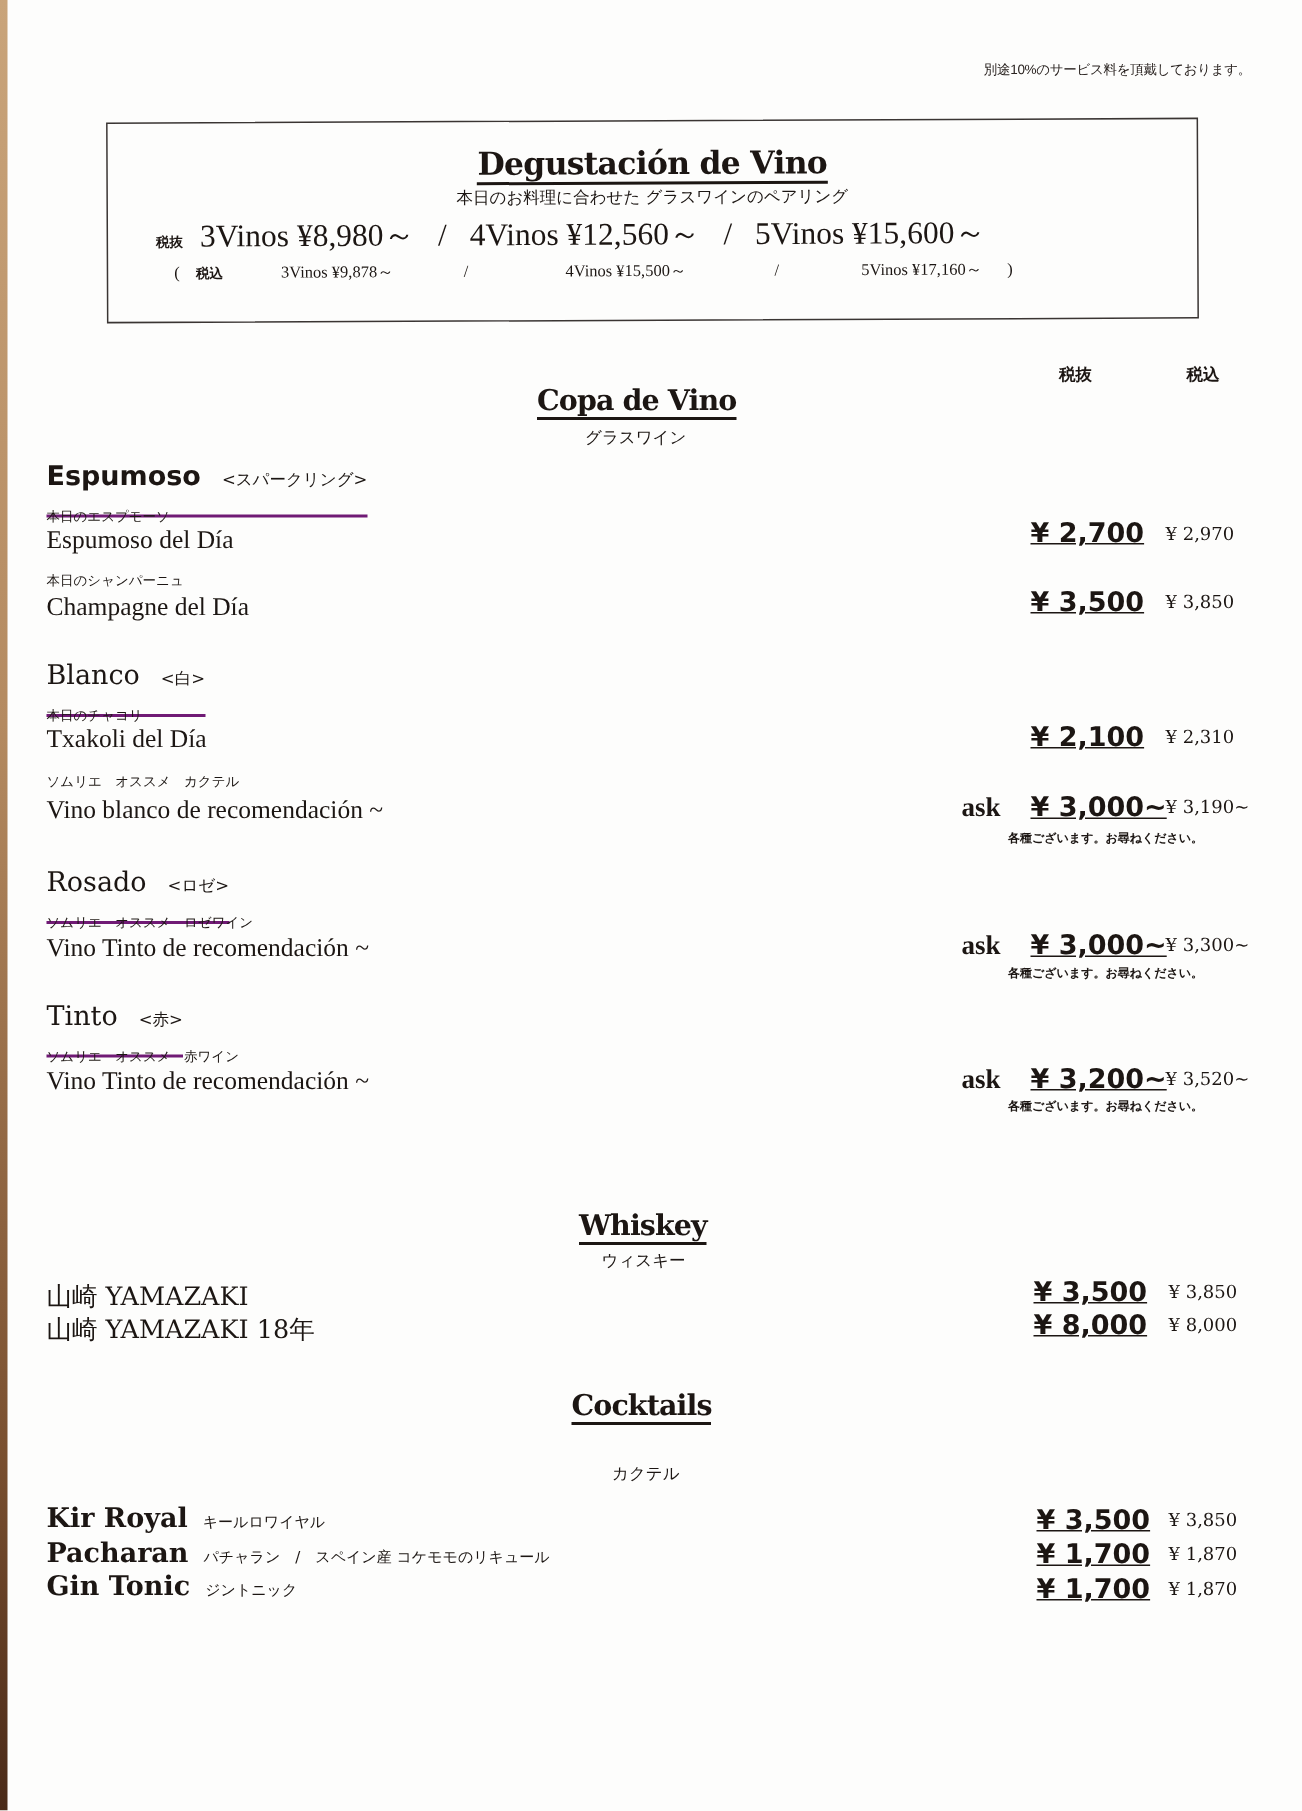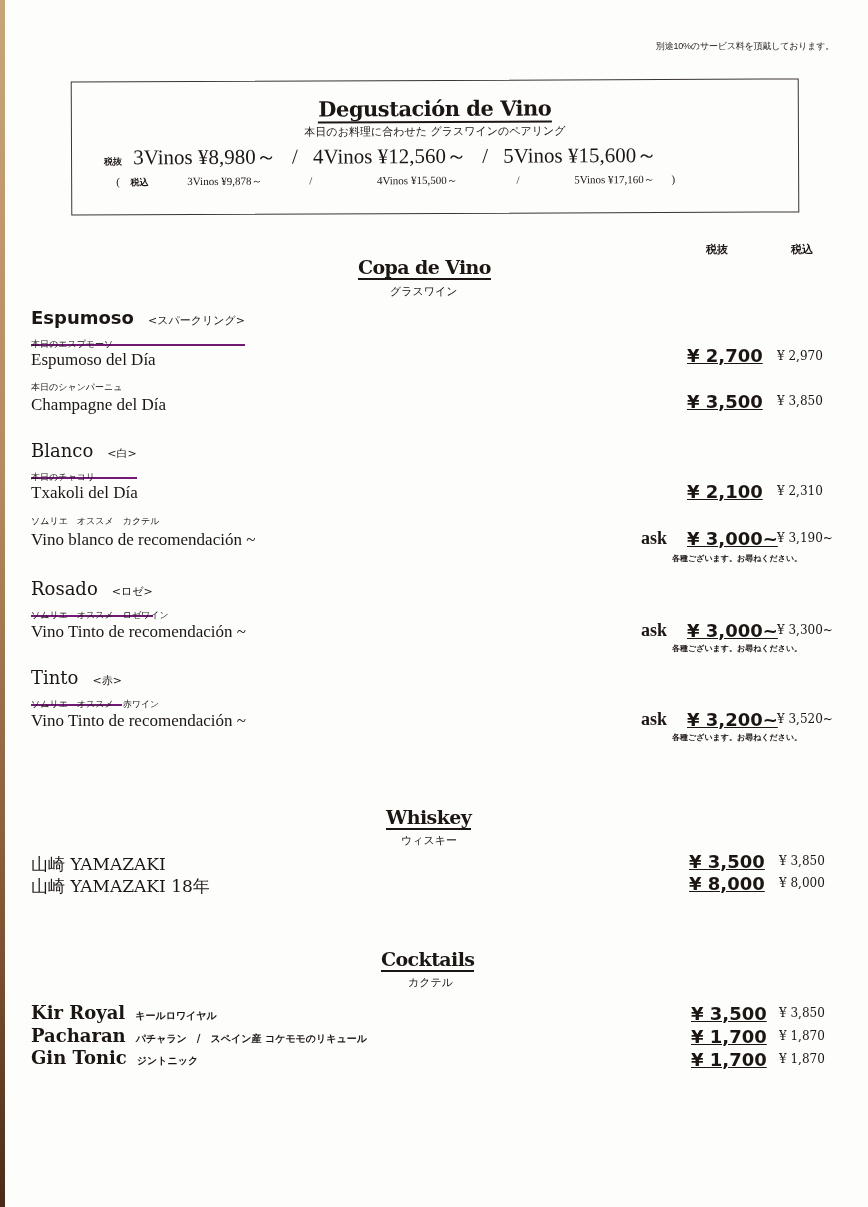--- a/index.html
+++ b/index.html
@@ -36,21 +36,21 @@
   .kana { left: 31px; font-family: "DejaVu Sans", sans-serif; font-size: 9px; }
   .item { left: 31px; font-family: Liberation Serif, serif; font-size: 17px; }
 
   .price-ex { font-family: "DejaVu Sans", sans-serif; font-weight: bold; font-size: 18px; text-align: center; text-decoration: underline; }
   .price-in { font-family: "DejaVu Serif", serif; font-size: 12px; }
   .ask { font-family: Liberation Serif, serif; font-weight: bold; font-size: 18px; }
   .ask-note { font-family: "DejaVu Sans", sans-serif; font-size: 8px; font-weight: bold; }
 
   .plain { left: 31px; font-family: "DejaVu Serif", serif; font-size: 17px; }
   .ck { left: 31px; font-family: "DejaVu Serif", serif; font-size: 18px; font-weight: bold; }
-  .ck .jp { font-family: "DejaVu Sans", sans-serif; font-size: 10px; font-weight: bold; margin-left: 10px; text-align: right; }
+  .ck .jp { font-family: "DejaVu Sans", sans-serif; font-size: 10px; font-weight: normal; margin-left: 10px; text-align: right; }
 </style>
 </head>
 <body>
 
 <div class="edge"></div>
 
 <div class="abs service-note">別途10%のサービス料を頂戴しております。</div>
 
 <div class="tasting-box">
   <div class="tasting-title"><span>Degustación de Vino</span></div>
@@ -124,21 +124,21 @@
 <div class="sec-title" style="top:806px; left:386px"><span>Whiskey</span></div>
 <div class="sec-sub" style="top:833px; left:401px">ウィスキー</div>
 
 <div class="abs plain" style="top:853px">山崎 YAMAZAKI</div>
 <div class="abs price-ex" style="top:851px; left:689px">¥ 3,500</div>
 <div class="abs price-in" style="top:854px; left:779px">¥ 3,850</div>
 <div class="abs plain" style="top:875px">山崎 YAMAZAKI 18年</div>
 <div class="abs price-ex" style="top:873px; left:689px">¥ 8,000</div>
 <div class="abs price-in" style="top:876px; left:779px">¥ 8,000</div>
 
-<div class="sec-title" style="top:948px; left:381px"><span>Cocktails</span></div>
+<div class="sec-title" style="top:926px; left:381px"><span>Cocktails</span></div>
 <div class="sec-sub" style="top:975px; left:408px">カクテル</div>
 
 <div class="abs ck" style="top:1002px"><span>Kir Royal</span><span class="jp">キールロワイヤル</span></div>
 <div class="abs price-ex" style="top:1003px; left:691px">¥ 3,500</div>
 <div class="abs price-in" style="top:1006px; left:779px">¥ 3,850</div>
 
 <div class="abs ck" style="top:1025px"><span>Pacharan</span><span class="jp">パチャラン　/　スペイン産 コケモモのリキュール</span></div>
 <div class="abs price-ex" style="top:1026px; left:691px">¥ 1,700</div>
 <div class="abs price-in" style="top:1029px; left:779px">¥ 1,870</div>
 

